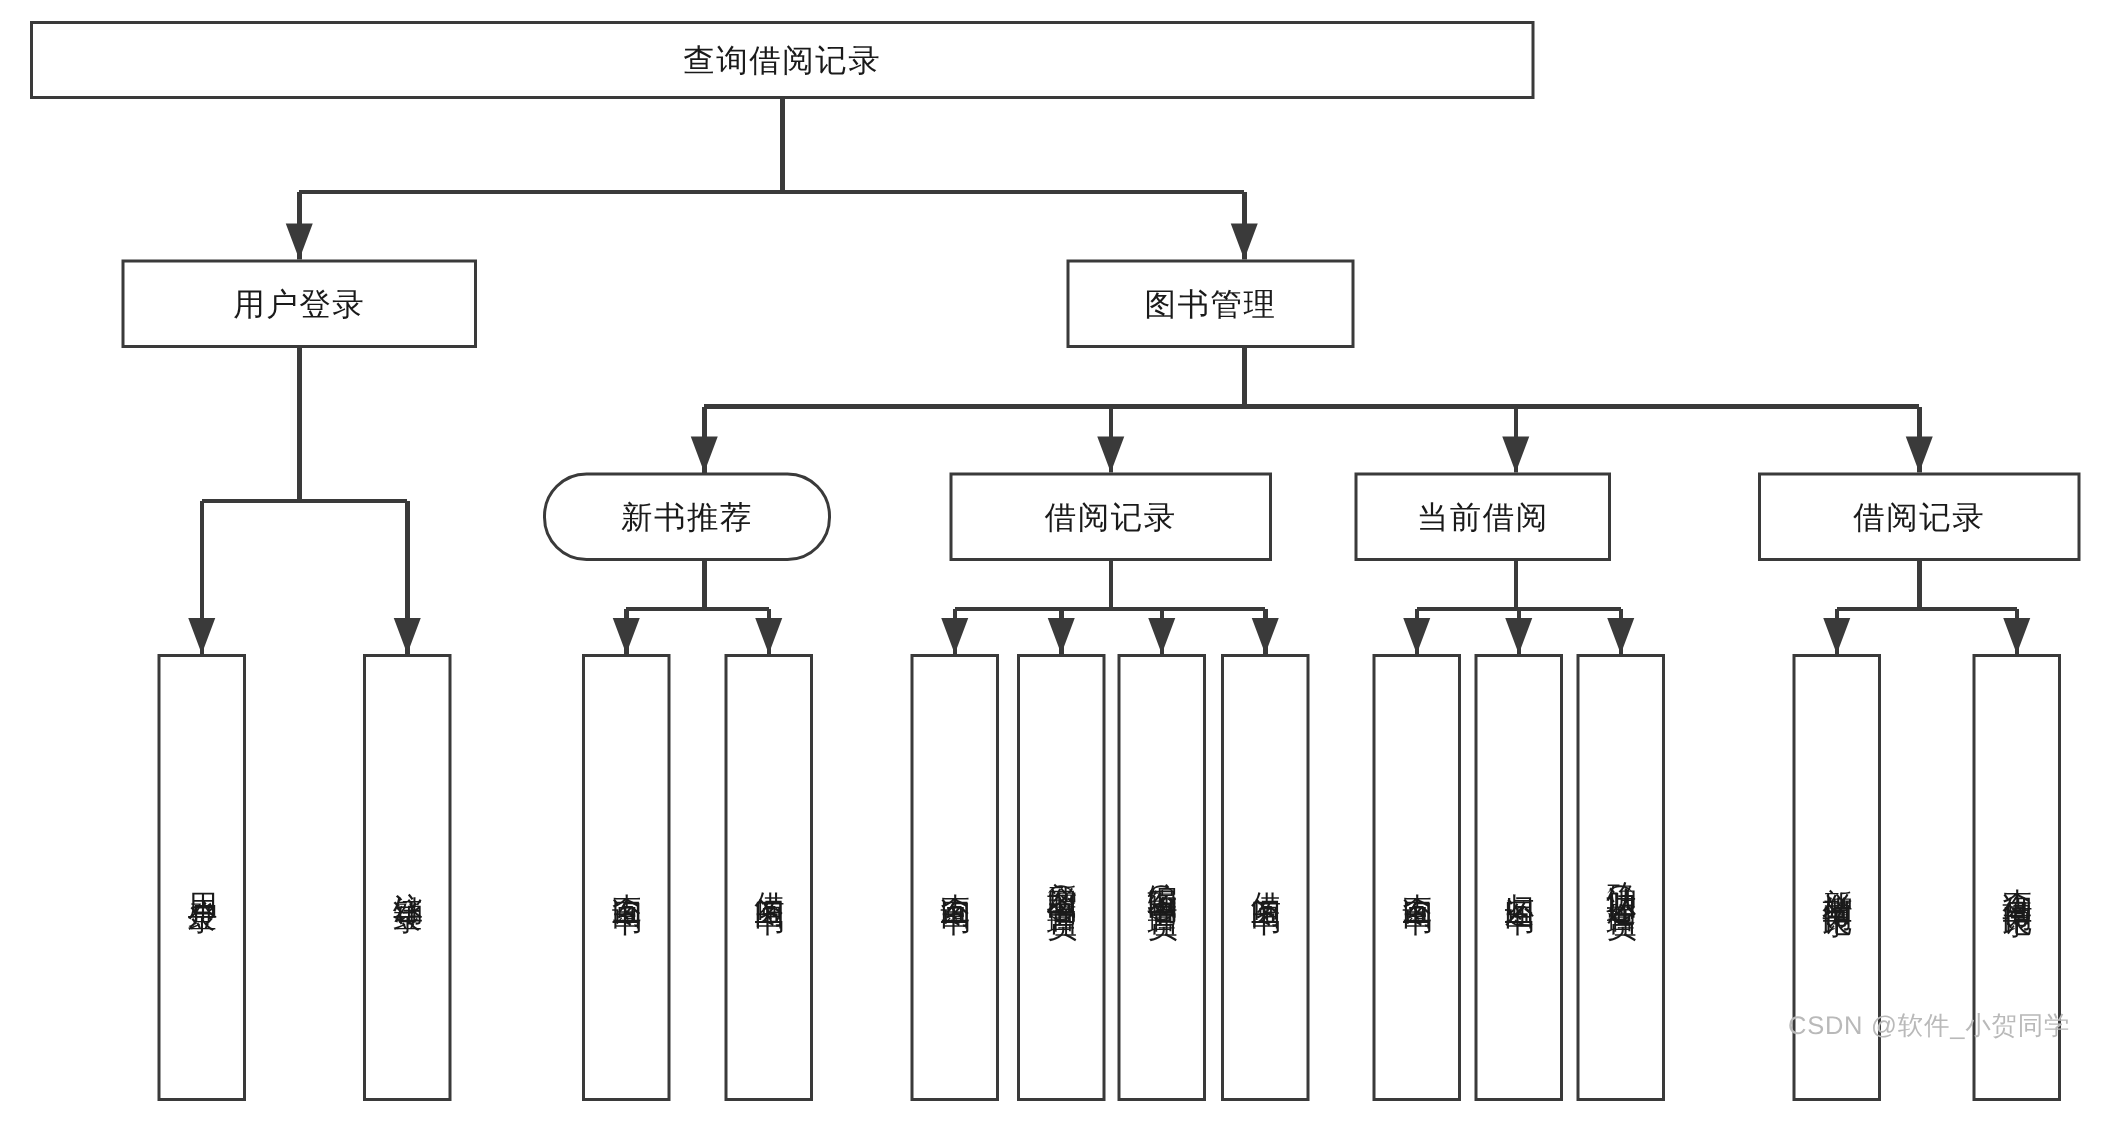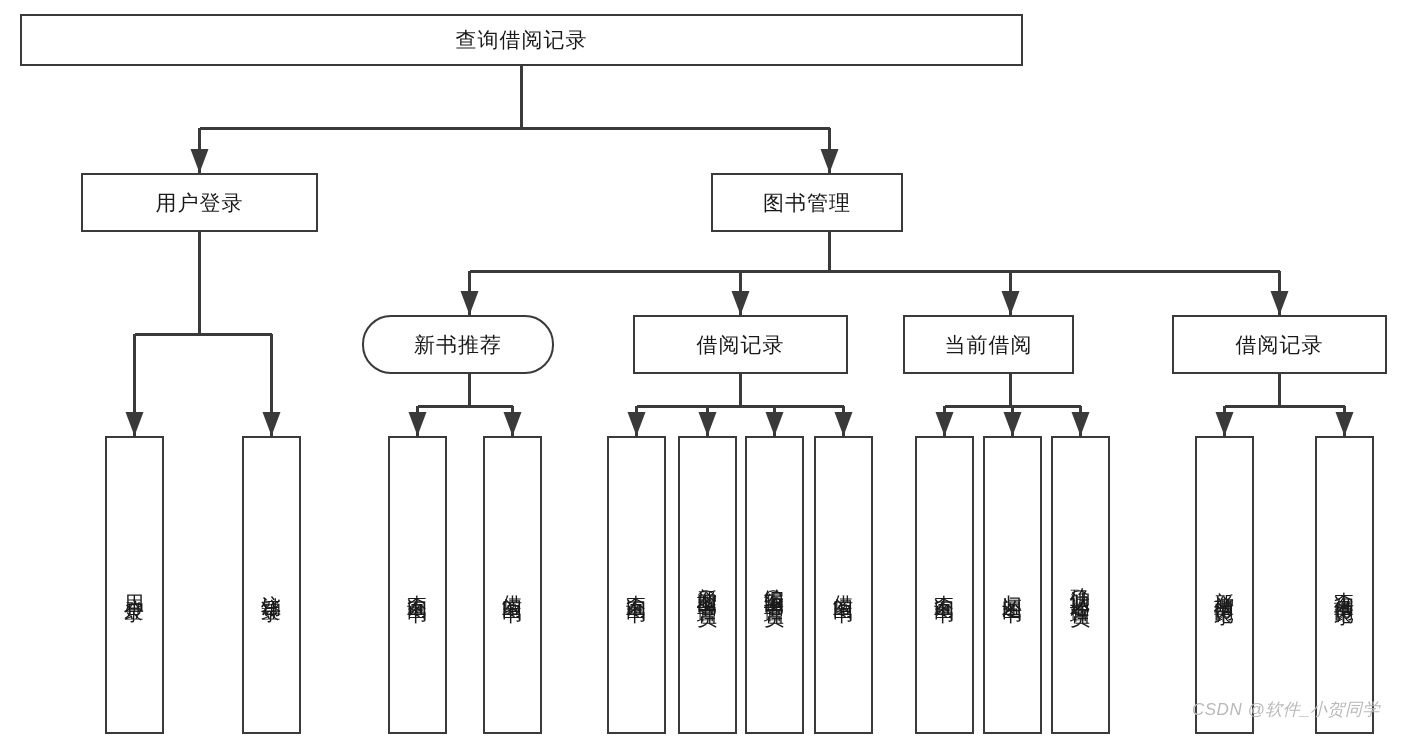--- a/index.html
+++ b/index.html
@@ -173,14 +173,14 @@
       <div class="node vertical" style="left: 1051px; top: 436px; width: 59px; height: 298px;">
         <span class="label">确认归还（管理员）</span>
       </div>
       <div class="node vertical" style="left: 1195px; top: 436px; width: 59px; height: 298px;">
         <span class="label">新增借阅记录</span>
       </div>
       <div class="node vertical" style="left: 1315px; top: 436px; width: 59px; height: 298px;">
         <span class="label">查询借阅记录</span>
       </div>
     </div>
-  <div class="watermark" style="left: 1192px; top: 698px; font-style: italic;">CSDN @软件_小贺同学</div>
+  <div class="watermark" style="left: 1192px; top: 672px;">CSDN @软件_小贺同学</div>
 </div>
 
 </body></html>

